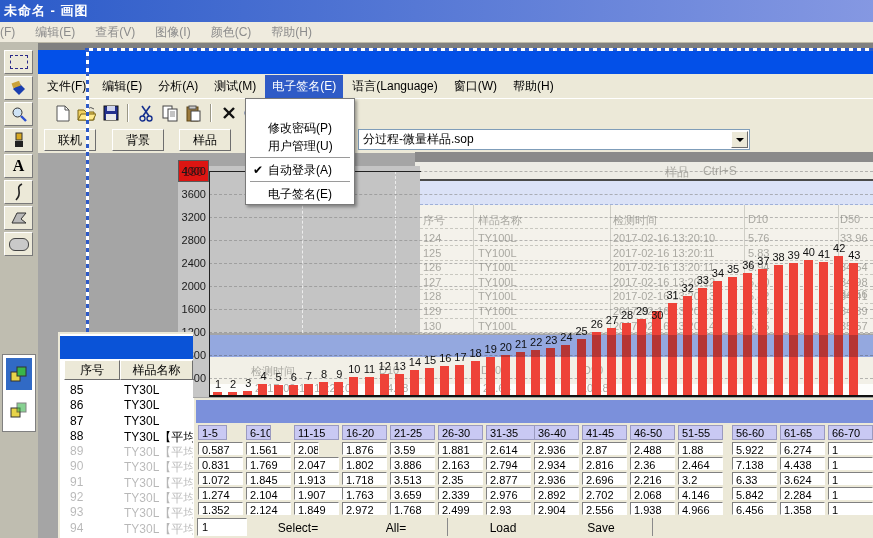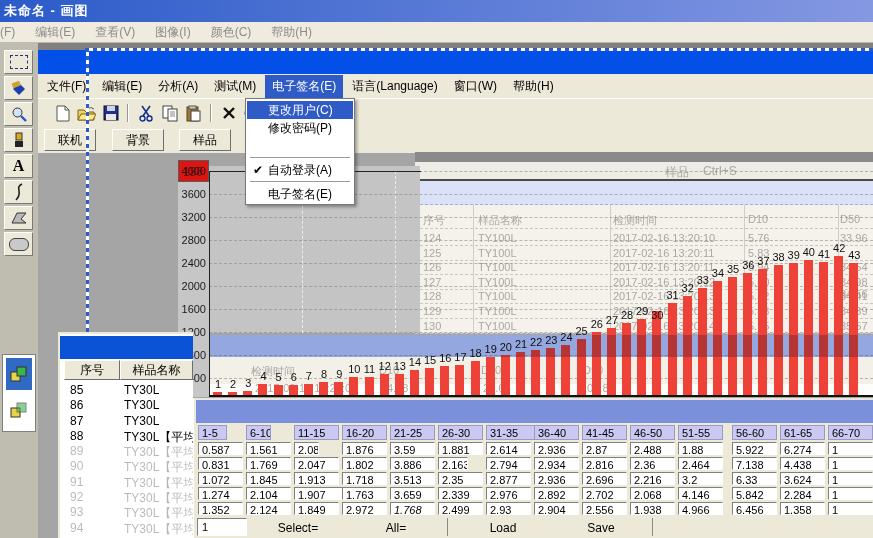--- a/index.html
+++ b/index.html
@@ -210,20 +210,24 @@
       </span>
     <span class="tbico">
         <svg width="18" height="18" viewBox="0 0 18 18">
           <circle cx="9" cy="9" r="8" fill="#4a7ad6" stroke="#1b3c86"></circle>
           <circle cx="9" cy="9" r="4" fill="#a8c4ef"></circle>
         </svg>
       </span>
   </div>
 
   <div class="abs btnrow" id="quick-btn-row">
+    <div class="combo">
+      <span>分过程-微量样品.sop</span>
+      <span class="comboarrow"></span>
+    </div>
   <div class="qbtn" style="left: 6px; width: 52px;">联机</div>
       <div class="qbtn" style="left: 74px; width: 52px;">背景</div>
       <div class="qbtn" style="left: 141px; width: 52px;">样品</div>
     </div>
 
   <div class="abs ants-h"></div>
   <div class="abs ants-v"></div>
 
   <div class="abs ghostwin">
     <div class="gstrip1"></div>
@@ -481,21 +485,21 @@
         <div class="dcell dval" style="left: 436px; top: 44px; width: 45px;">2.488</div>
         <div class="dcell dval" style="left: 484px; top: 44px; width: 45px;">1.88</div>
         <div class="dcell dval" style="left: 538px; top: 44px; width: 45px;">5.922</div>
         <div class="dcell dval" style="left: 586px; top: 44px; width: 45px;">6.274</div>
         <div class="dcell dval" style="left: 634px; top: 44px; width: 45px;">1</div>
         <div class="dcell dval" style="left: 4px; top: 59px; width: 45px;">0.831</div>
         <div class="dcell dval" style="left: 52px; top: 59px; width: 45px;">1.769</div>
         <div class="dcell dval" style="left: 100px; top: 59px; width: 45px;">2.047</div>
         <div class="dcell dval" style="left: 148px; top: 59px; width: 45px;">1.802</div>
         <div class="dcell dval" style="left: 196px; top: 59px; width: 45px;">3.886</div>
-        <div class="dcell dval" style="left: 244px; top: 59px; width: 30px;">2.163</div>
+        <div class="dcell dval" style="left: 244px; top: 59px; width: 45px;">2.163</div>
         <div class="dcell dval" style="left: 292px; top: 59px; width: 45px;">2.794</div>
         <div class="dcell dval" style="left: 340px; top: 59px; width: 45px;">2.934</div>
         <div class="dcell dval" style="left: 388px; top: 59px; width: 45px;">2.816</div>
         <div class="dcell dval" style="left: 436px; top: 59px; width: 45px;">2.36</div>
         <div class="dcell dval" style="left: 484px; top: 59px; width: 45px;">2.464</div>
         <div class="dcell dval" style="left: 538px; top: 59px; width: 45px;">7.138</div>
         <div class="dcell dval" style="left: 586px; top: 59px; width: 45px;">4.438</div>
         <div class="dcell dval" style="left: 634px; top: 59px; width: 45px;">1</div>
         <div class="dcell dval" style="left: 4px; top: 74px; width: 45px;">1.072</div>
         <div class="dcell dval" style="left: 52px; top: 74px; width: 45px;">1.845</div>
@@ -522,21 +526,21 @@
         <div class="dcell dval" style="left: 388px; top: 89px; width: 45px;">2.702</div>
         <div class="dcell dval" style="left: 436px; top: 89px; width: 45px;">2.068</div>
         <div class="dcell dval" style="left: 484px; top: 89px; width: 45px;">4.146</div>
         <div class="dcell dval" style="left: 538px; top: 89px; width: 45px;">5.842</div>
         <div class="dcell dval" style="left: 586px; top: 89px; width: 45px;">2.284</div>
         <div class="dcell dval" style="left: 634px; top: 89px; width: 45px;">1</div>
         <div class="dcell dval" style="left: 4px; top: 104px; width: 45px;">1.352</div>
         <div class="dcell dval" style="left: 52px; top: 104px; width: 45px;">2.124</div>
         <div class="dcell dval" style="left: 100px; top: 104px; width: 45px;">1.849</div>
         <div class="dcell dval" style="left: 148px; top: 104px; width: 45px;">2.972</div>
-        <div class="dcell dval" style="left: 196px; top: 104px; width: 45px; font-style: italic;">1.768</div>
+        <div class="dcell dval" style="left: 196px; top: 104px; width: 45px;">1.768</div>
         <div class="dcell dval" style="left: 244px; top: 104px; width: 45px;">2.499</div>
         <div class="dcell dval" style="left: 292px; top: 104px; width: 45px;">2.93</div>
         <div class="dcell dval" style="left: 340px; top: 104px; width: 45px;">2.904</div>
         <div class="dcell dval" style="left: 388px; top: 104px; width: 45px;">2.556</div>
         <div class="dcell dval" style="left: 436px; top: 104px; width: 45px;">1.938</div>
         <div class="dcell dval" style="left: 484px; top: 104px; width: 45px;">4.966</div>
         <div class="dcell dval" style="left: 538px; top: 104px; width: 45px;">6.456</div>
         <div class="dcell dval" style="left: 586px; top: 104px; width: 45px;">1.358</div>
         <div class="dcell dval" style="left: 634px; top: 104px; width: 45px;">1</div>
       </div>
@@ -545,21 +549,21 @@
         <div class="dbtn" style="left: 57px; width: 94px;">Select=</div>
         <div class="dbtn" style="left: 155px; width: 94px;">All=</div>
         <div class="dbtn" style="left: 262px; width: 94px;">Load</div>
         <div class="dbtn" style="left: 360px; width: 94px;">Save</div>
         <div class="dsep" style="left: 253px;"></div>
         <div class="dsep" style="left: 458px;"></div>
       </div>
   </div>
 
   <div class="abs ctxmenu" id="ctx-menu" style="height: 107px;">
-      <div class="ctxitem sel" style="top: 2px;">更改用户(C)</div>
       <div class="ctxitem" style="top: 20px;">修改密码(P)</div>
+      <div class="ctxitem" style="top: 38px;">用户管理(U)</div>
       <div class="ctxsep" style="top: 58px;"></div>
       <div class="ctxitem" style="top: 62px;"><span class="ctxcheck">✔</span>自动登录(A)</div>
       <div class="ctxsep" style="top: 82px;"></div>
       <div class="ctxitem" style="top: 86px;">电子签名(E)</div>
     </div>
 
 </div>
 
 </body></html>

